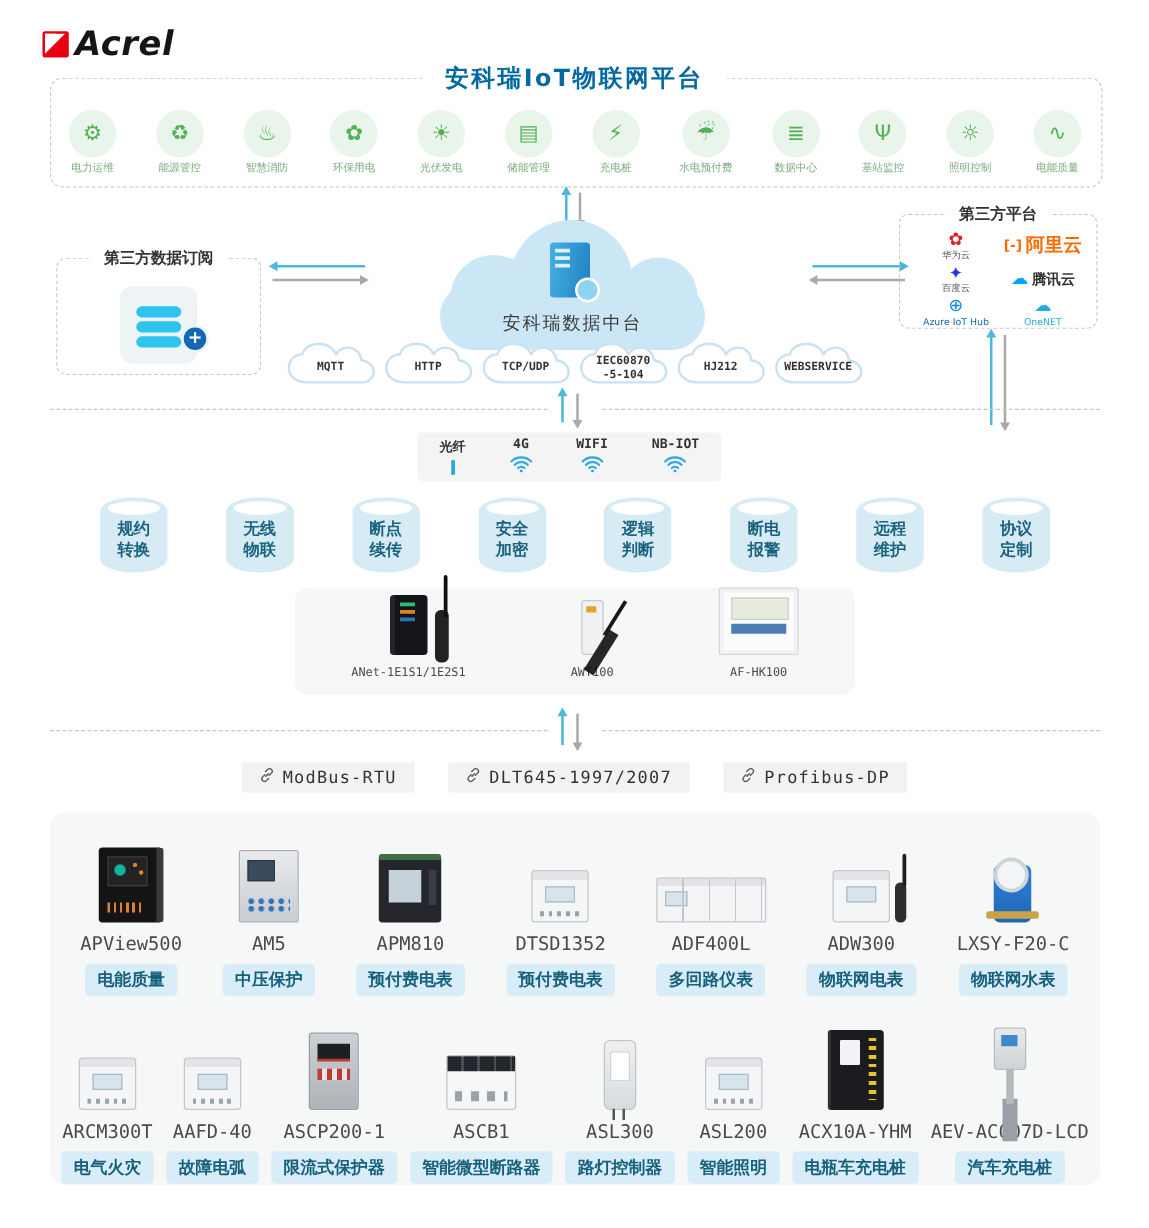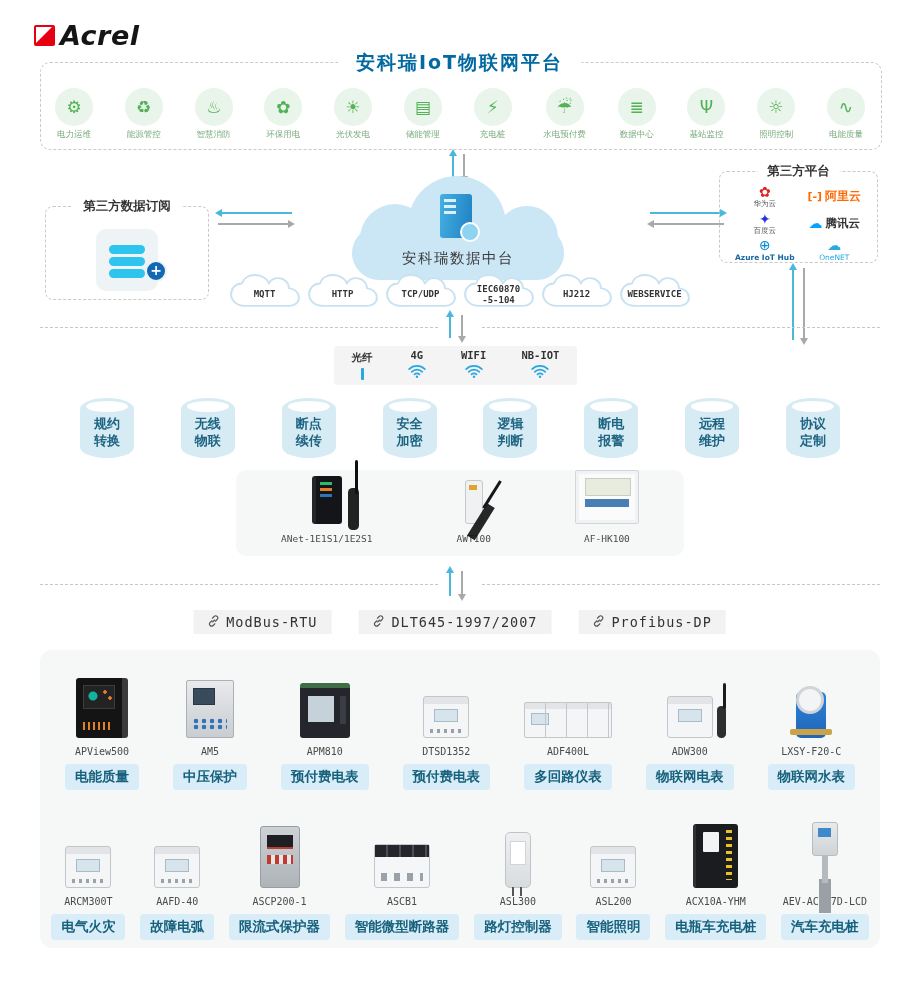--- a/index.html
+++ b/index.html
@@ -56,23 +56,23 @@
 
   
   .plat-grid{position:absolute;left:10px;right:8px;top:12px;bottom:6px;display:grid;grid-template-columns:1fr 1fr;align-items:center;justify-items:center;row-gap:2px;}
   .pc-stack{display:flex;flex-direction:column;align-items:center;line-height:1.15;}
   .pc-row{display:flex;align-items:center;gap:3px;}
   .pglyph{font-size:14px;}
   .pl-small{font-size:7.5px;color:#555;white-space:nowrap;}
   .g-huawei{color:#e02020;} .g-baidu{color:#2932e1;} .g-azure{color:#0089d6;}
   .g-onenet{color:#29a9e0;} .g-tencent{color:#00a4ff;}
   .g-ali{color:#ff6a00;font-weight:bold;font-size:11px;}
-  .l-ali{color:#ff6a00;font-weight:bold;font-size:12px;}
+  .l-ali{color:#ff6a00;font-weight:bold;font-size:15px;}
   .l-tencent{color:#333;font-size:11.5px;font-weight:bold;}
-  .l-azure{color:#1767a0;font-weight:bold;}
+  .l-azure{color:#1767a0;font-weight:normal;}
   .l-onenet{color:#29a9e0;}
 
   
   .pclouds{position:absolute;left:50%;transform:translateX(-50%);top:272px;display:flex;gap:4px;}
   .pcloud{position:relative;width:74px;height:40px;}
   .pcloud svg{position:absolute;inset:0;width:100%;height:100%;}
   .pct{position:absolute;inset:0;display:flex;flex-direction:column;align-items:center;justify-content:center;padding-top:5px;font-family:"DejaVu Sans Mono",monospace;font-size:9px;font-weight:bold;color:#333;line-height:1.15;}
 
   
   .conn{left:334px;top:346px;width:243px;height:39px;background:#f4f4f5;border-radius:4px;display:flex;align-items:center;justify-content:space-around;}
@@ -97,21 +97,21 @@
   .bus{position:absolute;left:50%;transform:translateX(-50%);top:610px;display:flex;gap:27px;}
   .bus-item{background:#f2f2f3;padding:4px 14px;font-family:"DejaVu Sans Mono",monospace;font-size:13.5px;color:#333;display:flex;align-items:center;gap:7px;letter-spacing:1px;white-space:nowrap;}
 
   
   .prow{position:absolute;display:flex;justify-content:space-around;align-items:flex-end;}
   .prow1{left:48px;top:666px;width:824px;}
   .prow2{left:44px;top:816px;width:832px;}
   .card{display:flex;flex-direction:column;align-items:center;}
   .imgbox{height:72px;display:flex;align-items:flex-end;justify-content:center;}
   .gw .imgbox{height:46px;}
-  .pname{margin-top:8px;font-family:"DejaVu Sans Mono",monospace;font-size:10px;color:#4a4a4a;white-space:nowrap;}
+  .pname{margin-top:8px;font-family:"DejaVu Sans Mono",monospace;font-size:15px;color:#4a4a4a;white-space:nowrap;}
   .plabel{margin-top:7px;background:#d8edf8;color:#17617c;font-size:13.5px;font-weight:bold;padding:4px 10px;border-radius:4px;white-space:nowrap;}
 
   
   .device{position:relative;margin:0 auto;}
   [data-kind="dark-panel"]{width:46px;height:60px;background:#141414;border-radius:3px;border-right:6px solid #3a3a3a;}
   [data-kind="dark-panel"]::before{content:"";position:absolute;left:7px;top:7px;width:30px;height:22px;background:#232323;border:1px solid #3c3c3c;background-image:radial-gradient(circle at 9px 10px,#11b39c 0 4px,transparent 5px),radial-gradient(circle at 21px 6px,#e0812a 0 1.5px,transparent 2px),radial-gradient(circle at 26px 12px,#e0812a 0 1.5px,transparent 2px);}
   [data-kind="dark-panel"]::after{content:"";position:absolute;left:7px;bottom:8px;width:30px;height:8px;background:repeating-linear-gradient(90deg,#e0812a 0 2px,transparent 2px 5px);}
   [data-kind="gray-panel"]{width:46px;height:56px;background:linear-gradient(#e8eaec,#c9ccd1);border:1px solid #aab0b6;border-radius:2px;}
   [data-kind="gray-panel"]::before{content:"";position:absolute;left:6px;top:7px;width:20px;height:15px;background:#394a5a;border:1px solid #2a3845;}
   [data-kind="gray-panel"]::after{content:"";position:absolute;left:6px;bottom:7px;width:34px;height:12px;background:radial-gradient(circle at 3px 3px,#2f74b8 0 2px,transparent 2.6px);background-size:8px 6px;}

